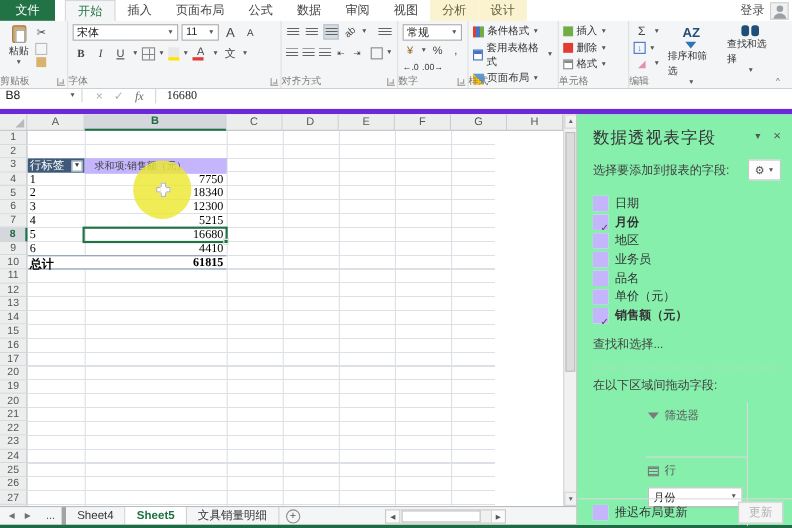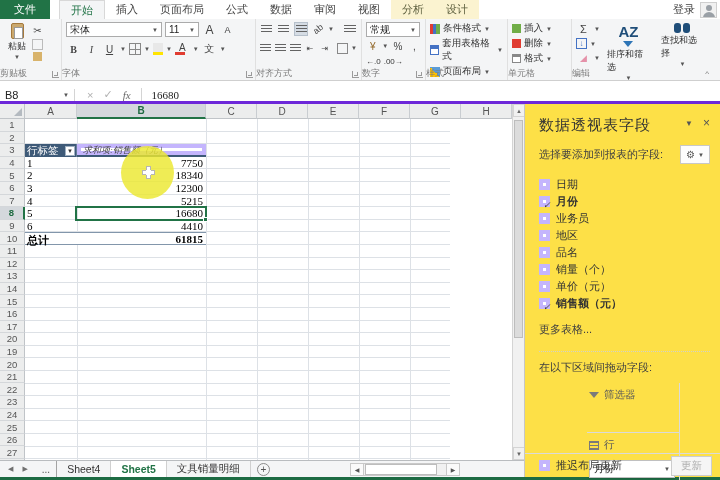--- a/index.html
+++ b/index.html
@@ -37,21 +37,21 @@
   .clip { width:13px; height:16px; border:1px solid #a5793c; background:#cba96e; border-radius:2px; position:relative; }
   .clip::after { content:""; position:absolute; left:2px; top:3px; width:7px; height:10px; background:#fff; border:1px solid #9a9a9a; }
   .swatch { display:block; width:10px; height:3px; }
   .sq { width:12px; height:12px; display:inline-block; }
   .binoc { position:relative; width:16px; height:10px; }
   .binoc::before,.binoc::after { content:""; position:absolute; top:0; width:7px; height:10px; border-radius:3px; background:#1f4e79; }
   .binoc::before{ left:0; } .binoc::after{ right:0; }
   .collapse { position:absolute; right:3px; bottom:2px; font-size:8px; color:#777; }
 
   
-  .fbar { position:absolute; top:81px; left:0; right:0; height:23px; background:#fff; border-bottom:3px solid #6d28d9; display:flex; align-items:flex-end; font-size:11px; }
+  .fbar { position:absolute; top:81px; left:0; right:0; height:23px; background:#fff; border-bottom:5px solid #6d28d9; display:flex; align-items:flex-start; font-size:11px; }
   .namebox { width:75px; border-right:1px solid #d4d4d4; display:flex; align-items:center; padding:0 5px; color:#222; }
   .namebox .dd { margin-left:auto; }
   .fbtns { display:flex; align-items:center; gap:10px; padding:0 10px 0 12px; color:#b0b0b0; border-right:1px solid #d4d4d4; }
   .fx { font-family:Liberation Serif, serif; font-style:italic; color:#6a6a6a; }
   .finput { flex:1; display:flex; align-items:center; padding-left:10px; color:#222; font-family:"Liberation Serif",serif; }
 
   
   .gridarea { position:absolute; top:104px; left:0; width:524px; height:356px; background:#fff; }
   .corner { position:absolute; left:0; top:0; width:25px; height:15px; background:#eceded; border-right:1px solid #c0c4c8; border-bottom:1px solid #c0c4c8; }
   .corner::after { content:""; position:absolute; right:2px; bottom:2px; border-left:8px solid transparent; border-bottom:8px solid #b4bac0; }
@@ -90,40 +90,40 @@
   
   .vscroll { position:absolute; left:512px; top:0; width:12px; height:356px; background:#f1f1f1; border-left:1px solid #d4d4d4; }
   .varrow { position:absolute; left:0; width:12px; height:13px; background:#f1f1f1; border:1px solid #d4d4d4; color:#666; font-size:6px; display:flex; align-items:center; justify-content:center; }
   .vthumb { position:absolute; left:1px; top:16px; width:9px; height:218px; background:#dcdcdc; border:1px solid #bdbdbd; }
 
   
   .sheetbar { position:absolute; top:460px; left:0; width:524px; height:17px; background:#f4f5f6; border-top:1px solid #b9bcbf; display:flex; align-items:stretch; font-size:10.5px; color:#444; }
   .snav { display:flex; align-items:center; gap:9px; padding:0 8px; color:#707070; font-size:7px; }
   .sdots { font-size:10px; color:#555; padding:0 6px; display:flex; align-items:center; }
   .stab { padding:0 10px; display:flex; align-items:center; border-right:1px solid #d0d0d0; color:#333; }
-  .stab:first-of-type{ border-left:1px solid #a3a3a3;text-align:center; }
+  .stab:first-of-type{ border-left:4px solid #a3a3a3;text-align:center; }
   .stab.active { background:#fff; color:#217346; font-weight:bold; }
   .addsheet { width:13px; height:13px; margin:2px 6px; border-radius:50%; border:1px solid #8b8b8b; color:#555; font-size:10px; line-height:11px; text-align:center; align-self:center; }
   .hscroll { position:absolute; left:350px; top:2px; width:110px; height:13px; display:flex; }
   .harrow { width:14px; height:13px; background:#fafafa; border:1px solid #c9c9c9; font-size:6px; color:#555; display:flex; align-items:center; justify-content:center; }
   .htrack { flex:1; background:#f1f1f1; border-top:1px solid #c9c9c9; border-bottom:1px solid #c9c9c9; position:relative; }
   .hthumb { position:absolute; left:1px; top:0; bottom:0; width:72px; background:#fff; border:1px solid #bdbdbd; }
   .greenstrip { position:absolute; top:477px; left:0; right:0; height:3px; background:#1d6b43; }
 
   
-  .pane { position:absolute; left:524px; top:104px; width:196px; height:373px; background:#fde047; border-left:1px solid #c6c6c6; font-size:11px; color:#333; }
+  .pane { position:absolute; left:524px; top:104px; width:196px; height:373px; background:#86efac; border-left:1px solid #c6c6c6; font-size:11px; color:#333; }
   .pane-head { display:flex; align-items:flex-start; padding:12px 10px 0 14px; }
   .pane-title { font-size:15px; color:#333; letter-spacing:1px; }
   .pane-ctrl { margin-left:auto; display:flex; gap:10px; color:#555; align-items:center; }
   .pane-ctrl .pdd { font-size:8px; } .pane-ctrl .pclose { font-size:12px; }
   .pane-sub { display:flex; align-items:center; padding:10px 10px 0 14px; color:#404040; }
   .gearbtn { margin-left:auto; width:30px; height:19px; border:1px solid #c8c8c8; background:#fdfdfd; display:flex; align-items:center; justify-content:center; gap:3px; font-size:10px; color:#555; }
   .fields { padding:12px 0 0 14px; }
   .field { display:flex; align-items:center; gap:6px; height:17px; }
-  .cb { width:11px; height:11px; border:4px solid #c4b5fd; background:#fff; font-size:9px; line-height:10px; text-align:center; color:#444;font-style:italic; }
+  .cb { width:11px; height:11px; border:7px solid #c4b5fd; background:#fff; font-size:9px; line-height:10px; text-align:center; color:#444; }
   .flabel.bold { font-weight:bold; }
   .moretables { padding:10px 0 0 14px; color:#404040; }
   .dragzone { margin:14px 10px 0 14px; border-top:1px dotted #cfcfcf; padding-top:8px; color:#404040; }
   .quad { display:grid; grid-template-columns:1fr 1fr; margin:8px 10px 0 14px; }
   .qcell { padding:5px 4px 4px 2px; min-height:50px;margin-left:48px; }
   .qcell.tl { border-right:1px solid #dadada; border-bottom:1px solid #dadada; }
   .qcell.tr { border-bottom:1px solid #dadada; }
   .qcell.bl { border-right:1px solid #dadada; min-height:62px; }
   .qhead { display:flex; align-items:center; gap:5px; color:#595959; font-size:10.5px; }
   .funnel { width:0; height:0; border-left:5px solid transparent; border-right:5px solid transparent; border-top:6px solid #7a7a7a; }
@@ -326,21 +326,21 @@
           <div class="rrow">
               <span class="micon" style="border:1px solid #4472c4;width:11px;height:11px;font-size:8px;color:#4472c4">↓</span>
               <span class="dd">▼</span>
             </div>
           <div class="rrow">
               <span class="micon" style="color:#e591a9;font-size:9px">◢</span>
               <span class="dd">▼</span>
             </div>
         </div>
         <div class="bigbtn">
-          <span style="font-size:15px;color:#1f4e79;font-weight:bold">AZ</span>
+          <span style="font-size:12px;color:#1f4e79;font-weight:bold">AZ</span>
           <span class="funnel" style="border-top-color:#2e75b6"></span>
           <span>排序和筛选</span>
           <span class="dd">▼</span>
         </div>
         <div class="bigbtn">
           <span class="binoc"></span>
           <span>查找和选择</span>
           <span class="dd">▼</span>
         </div>
       </div>
@@ -515,44 +515,40 @@
         <div class="field">
           <span class="cb"></span>
           <span class="flabel">日期</span>
         </div>
         <div class="field">
           <span class="cb">✓</span>
           <span class="flabel bold">月份</span>
         </div>
         <div class="field">
           <span class="cb"></span>
+          <span class="flabel">地区</span>
+        </div>
+        <div class="field">
+          <span class="cb"></span>
           <span class="flabel">业务员</span>
-        </div>
-        <div class="field">
-          <span class="cb"></span>
-          <span class="flabel">地区</span>
         </div>
         <div class="field">
           <span class="cb"></span>
           <span class="flabel">品名</span>
         </div>
         <div class="field">
           <span class="cb"></span>
-          <span class="flabel">销量（个）</span>
-        </div>
-        <div class="field">
-          <span class="cb"></span>
           <span class="flabel">单价（元）</span>
         </div>
         <div class="field">
           <span class="cb">✓</span>
           <span class="flabel bold">销售额（元）</span>
         </div>
       </div>
-    <div class="moretables">更多表格...</div>
+    <div class="moretables">查找和选择...</div>
     <div class="dragzone">在以下区域间拖动字段:</div>
     <div class="quad">
       <div class="qcell tl">
         <div class="qhead">
             <span class="funnel"></span>
             <span>筛选器</span>
           </div>
       </div>
       <div class="qcell tr">
         <div class="qhead" style="padding-left:6px">

